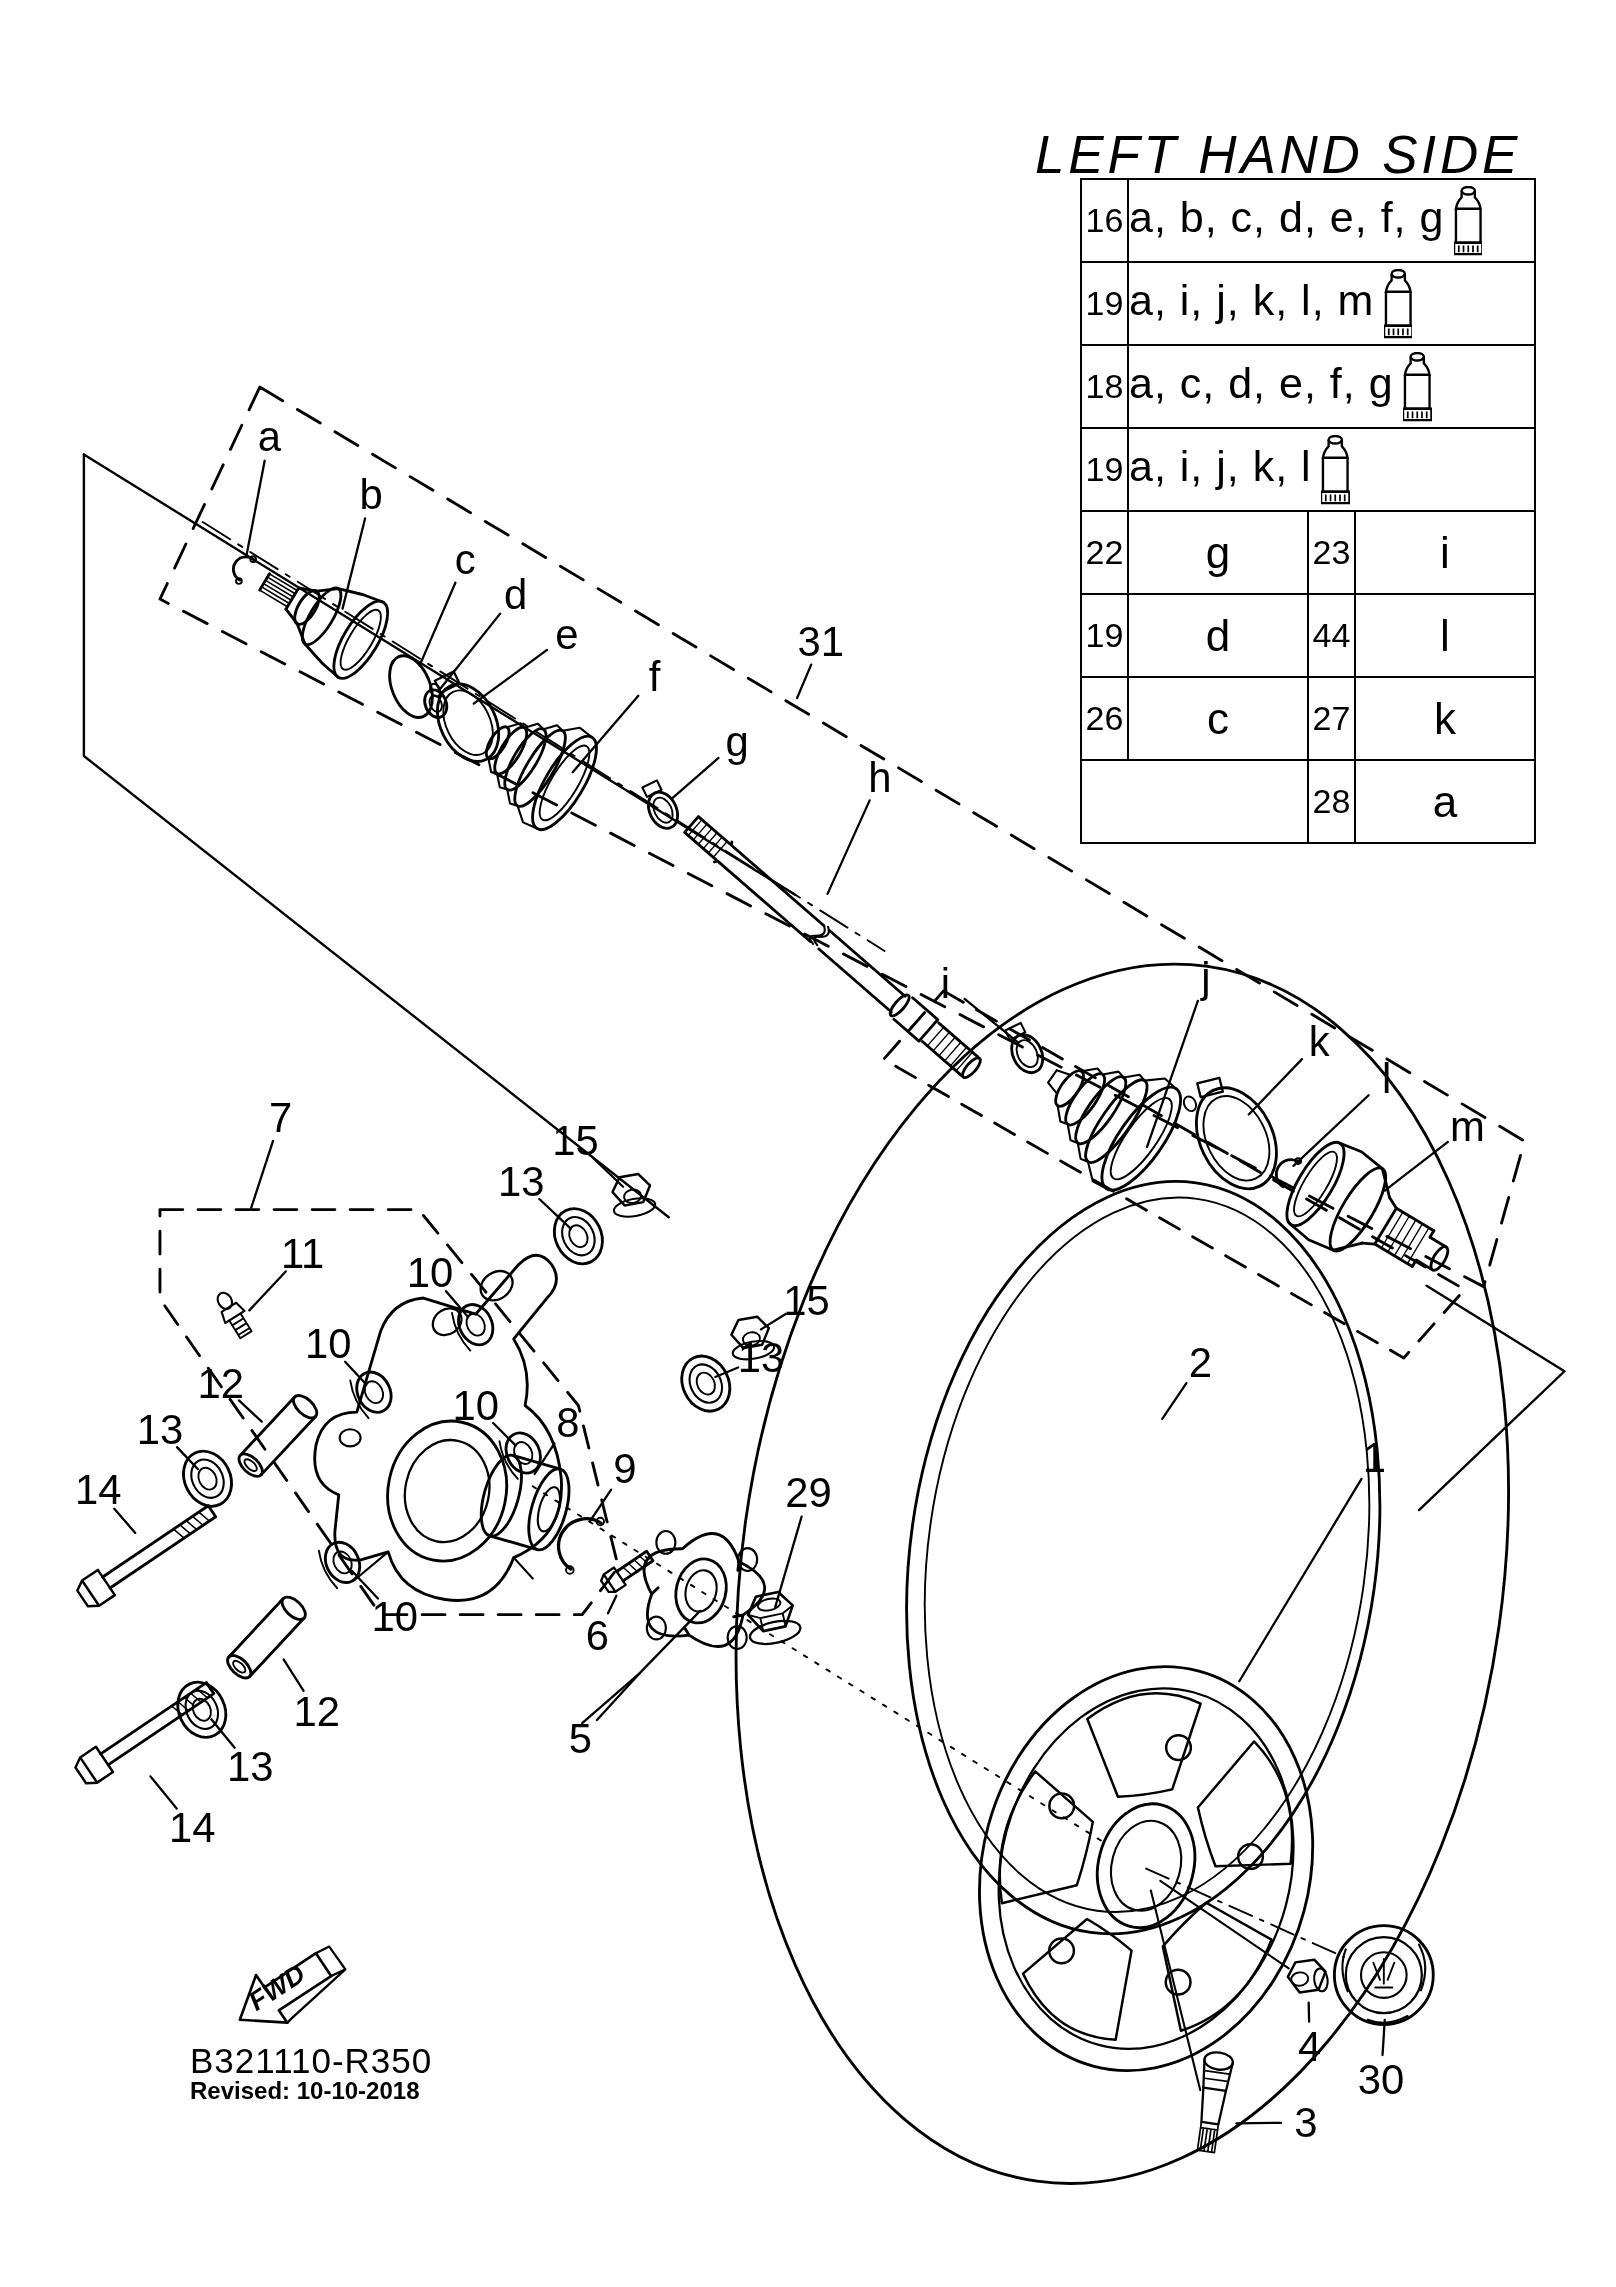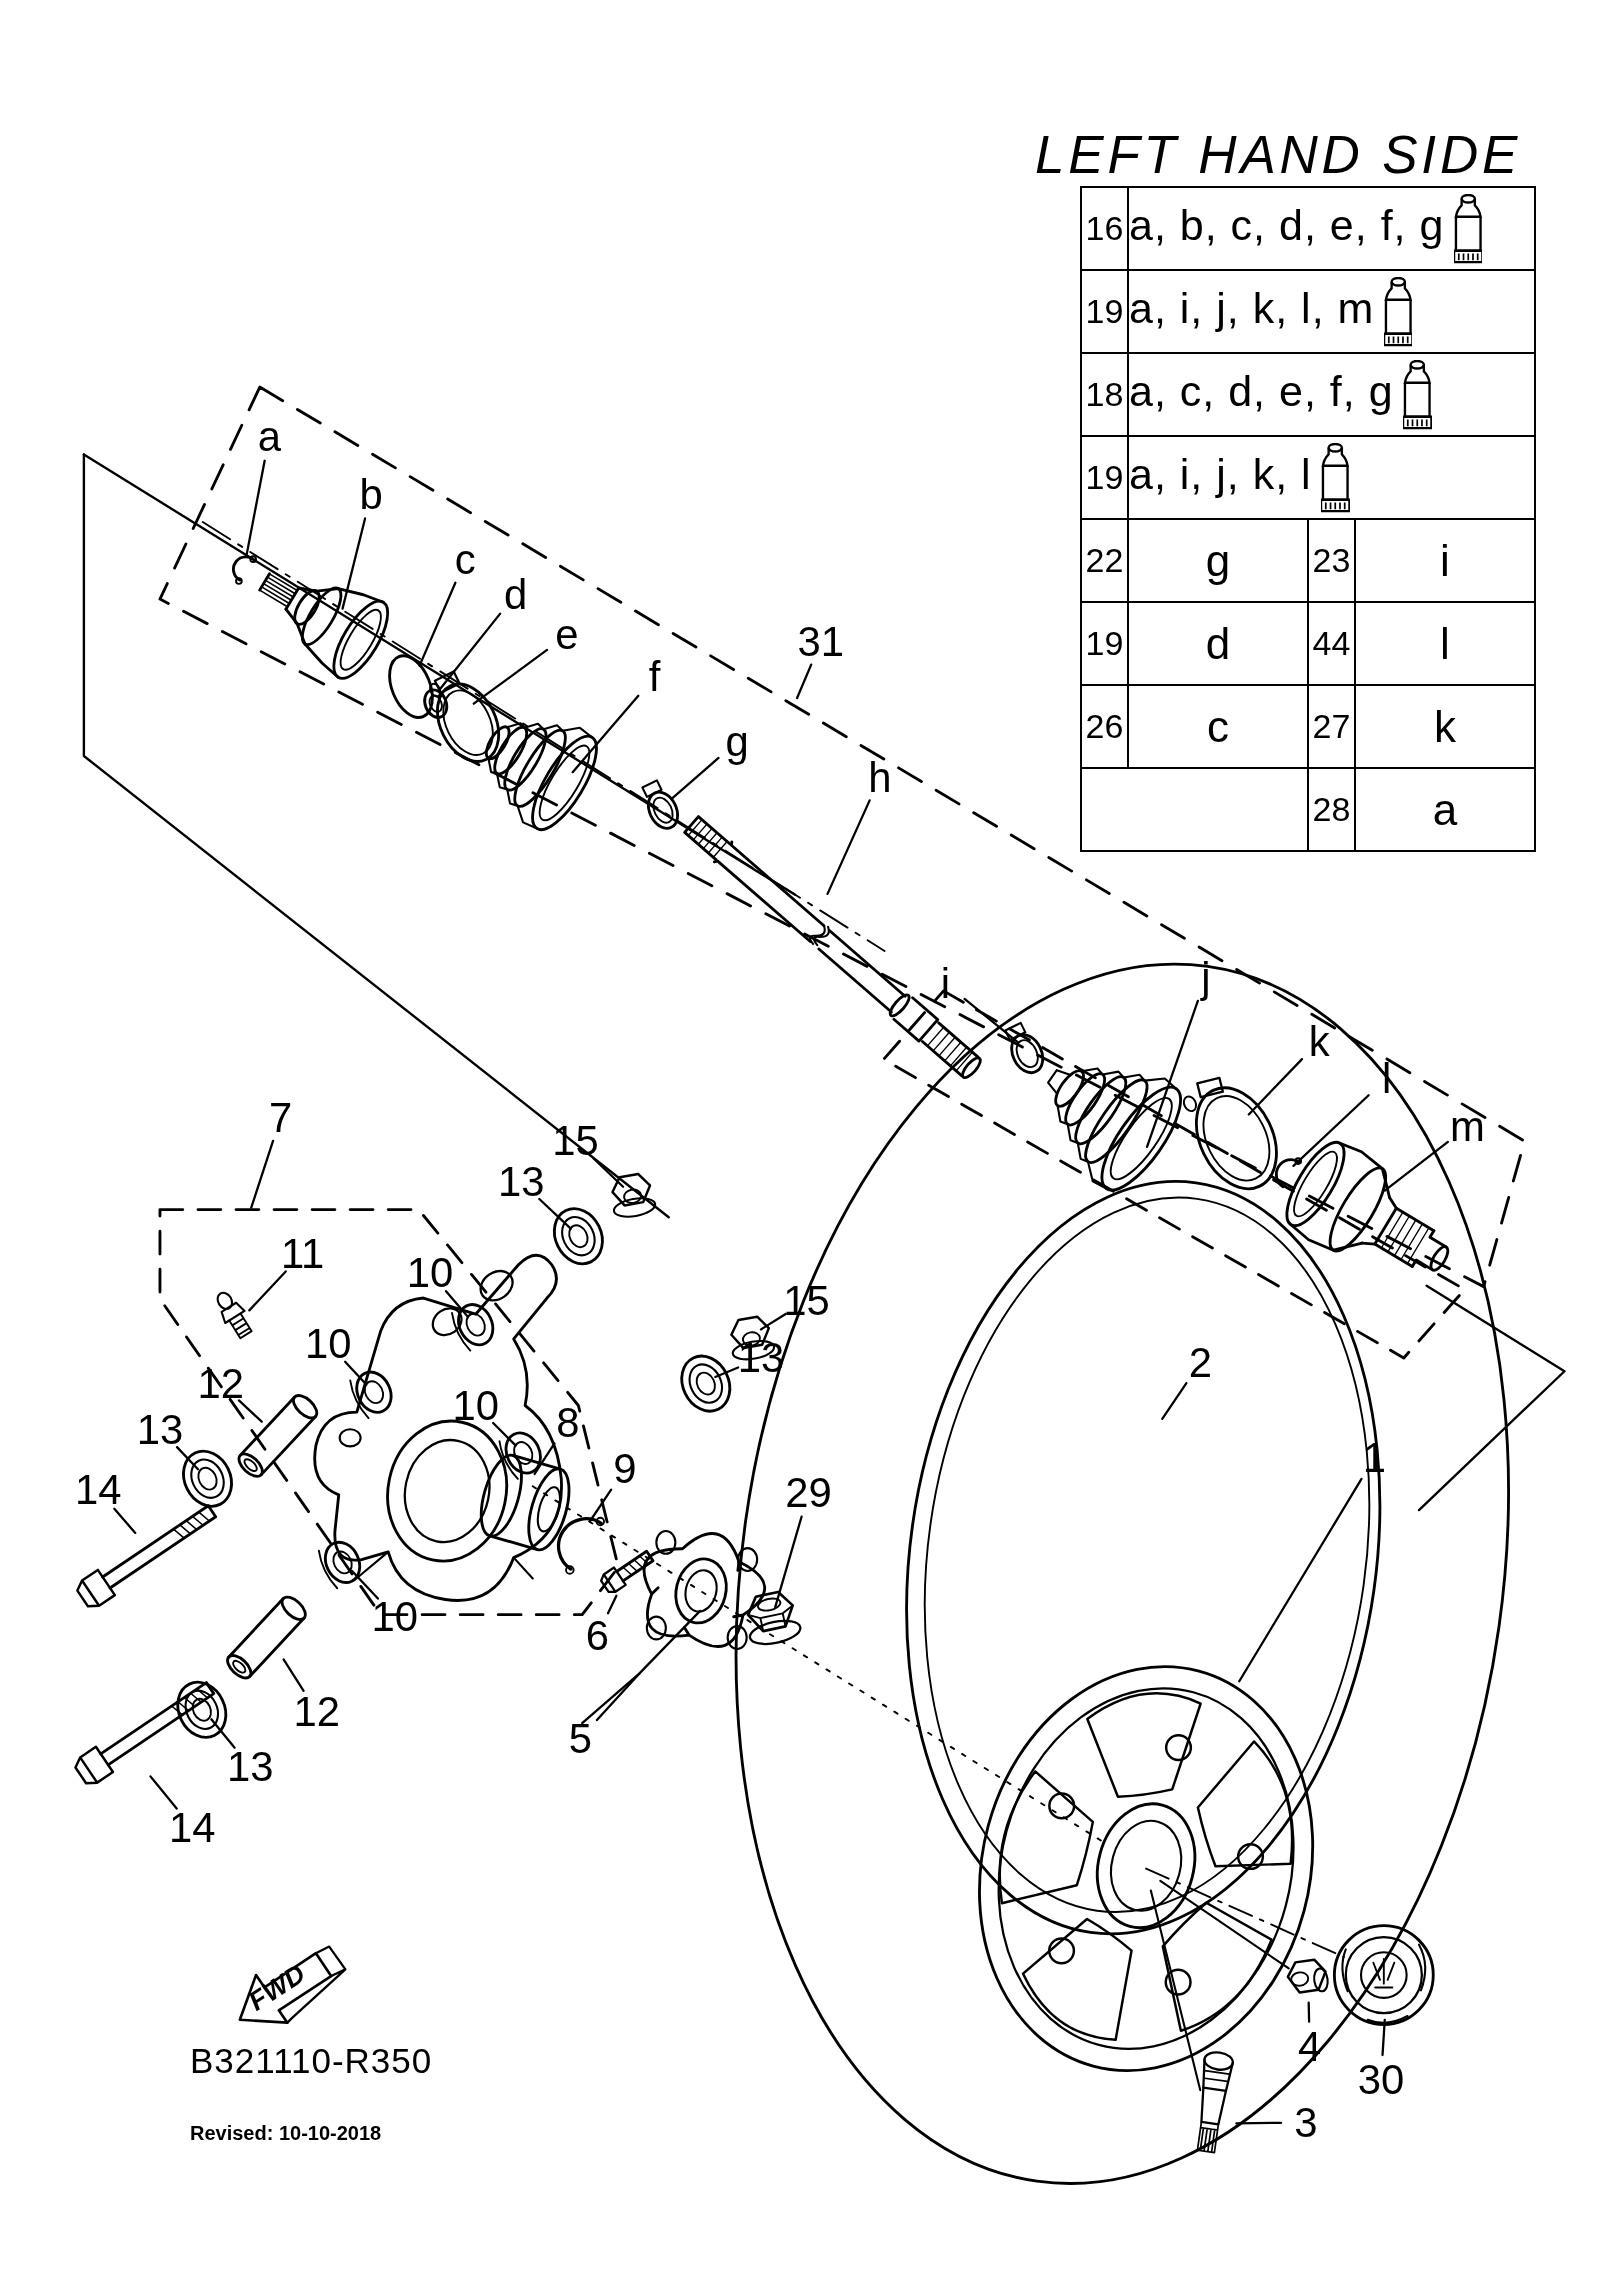--- a/index.html
+++ b/index.html
@@ -5,32 +5,32 @@
   html,body{margin:0;padding:0;background:#fff;}
   #stage{position:relative;width:1617px;height:2287px;background:#ffffff;
          font-family:"Liberation Sans", sans-serif;color:#000;overflow:hidden;}
   #art{position:absolute;left:0;top:0;}
   
   #title{position:absolute;left:1035px;top:124px;width:490px;
          font-size:53px;font-style:italic;letter-spacing:3.8px;white-space:nowrap;
          font-family:"Liberation Sans", sans-serif;}
   
   #tablewrap{position:absolute;left:1080px;top:178px;}
-  table.parts{border-collapse:collapse;table-layout:fixed;margin-top:8px;}
+  table.parts{border-collapse:collapse;table-layout:fixed;}
   table.parts td{border:2.9px solid #000;padding:0;vertical-align:middle;
                  font-family:"Liberation Sans", sans-serif;}
   td.num{width:45px;font-size:34px;text-align:center;}
   td.let{width:178px;font-size:44px;text-align:center;}
   td.letwide{width:396px;font-size:43px;text-align:left;padding-left:11.4px;letter-spacing:1px;border-radius:8px;}
   td.blank{border:none;}
   tr.r{height:83px;}
   .tube{display:inline-block;vertical-align:middle;margin-left:9.5px;}
   
   #pcode{position:absolute;left:190px;top:2041px;font-size:35px;letter-spacing:1px;}
-  #prev{position:absolute;left:190px;top:2077px;font-size:20px;font-weight:bold;margin-top:45px;}
+  #prev{position:absolute;left:190px;top:2077px;font-size:24px;font-weight:bold;}
 </style>
 </head>
 <body>
 
 <div id="stage">
 
 <svg id="art" width="1617" height="2287" viewBox="0 0 1700 2405" fill="none" stroke="#000" stroke-width="3" stroke-linecap="round" stroke-linejoin="round">
 
   <defs>
     <g id="tube-sym">

